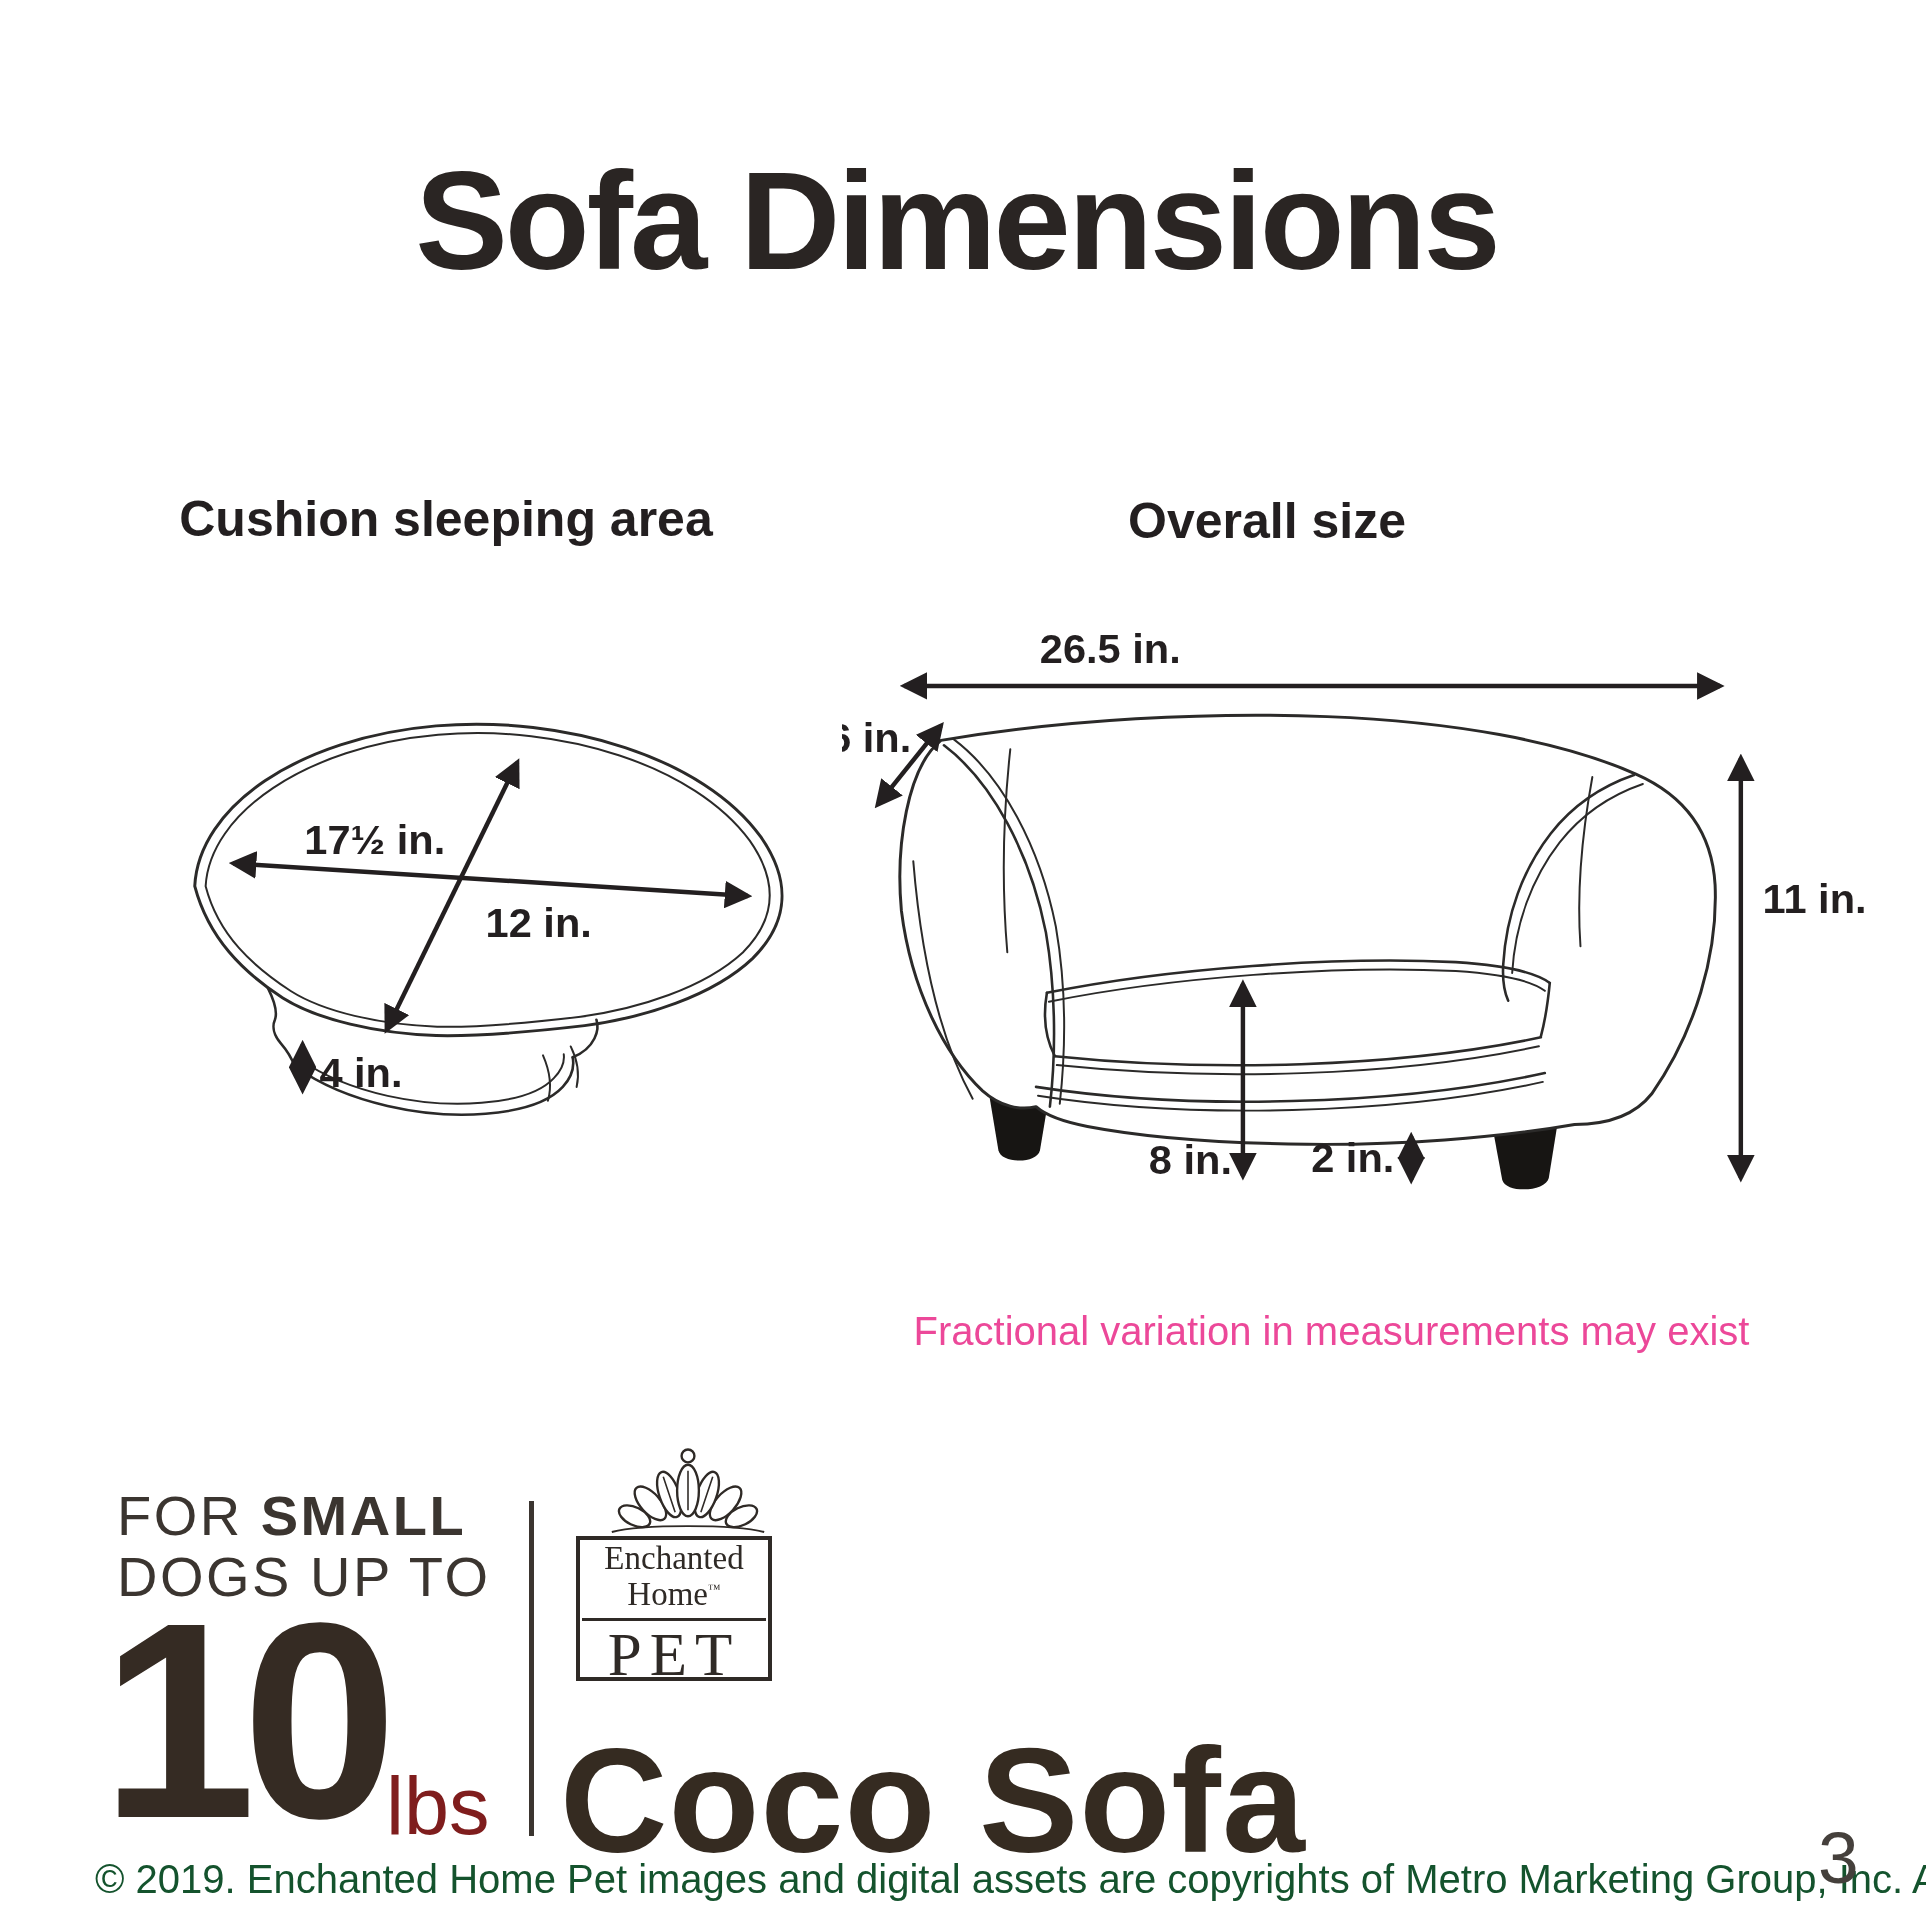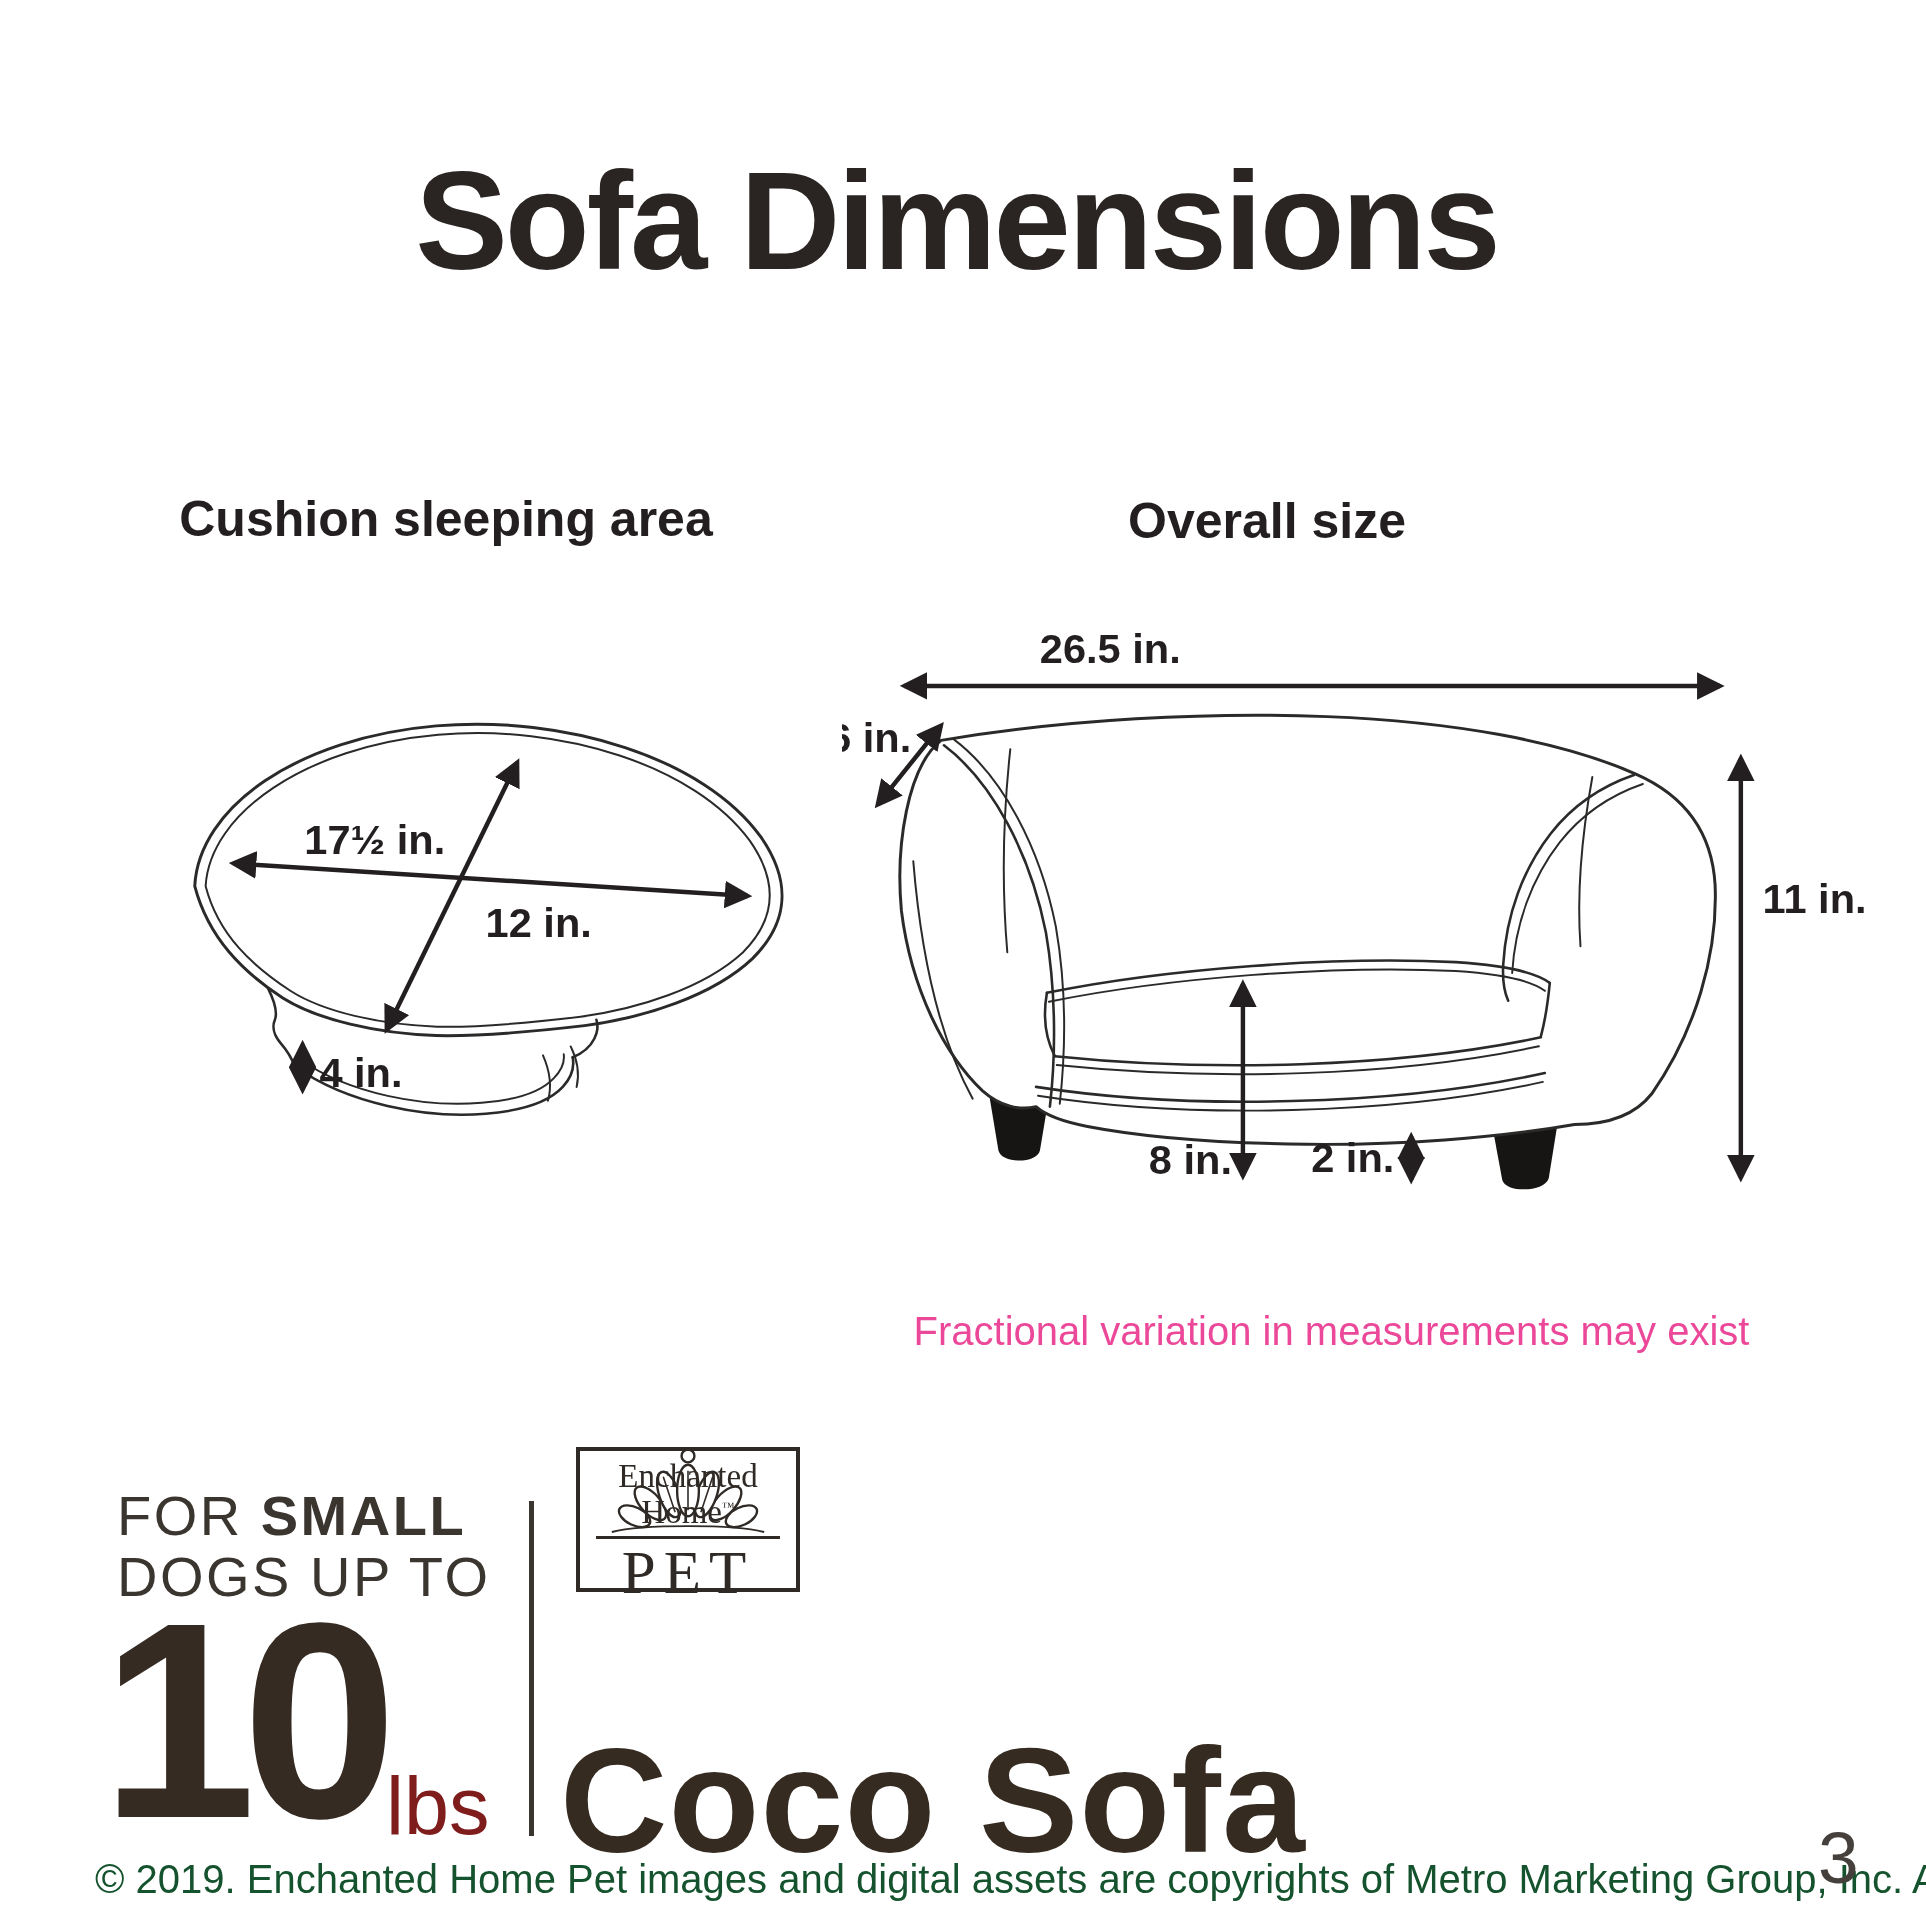--- a/index.html
+++ b/index.html
@@ -29,23 +29,23 @@
   .badge-line{left:117px;font-size:56px;letter-spacing:2.5px;color:#3b3530;}
   .badge-line .b{font-weight:bold;}
   .weight-num{
     left:101px;top:1606px;font-size:279px;font-weight:bold;
     letter-spacing:-14px;line-height:0.82;color:#352b23;
   }
   .weight-unit{left:386px;top:1760px;font-size:81px;color:#7f1d1d;}
   .divider{left:529px;top:1501px;width:5px;height:335px;background:#3b3530;}
 
   .logo-box{
-    left:576px;top:1447px;width:224px;height:145px;border:4px solid #2f2a26;
+    left:576px;top:1536px;width:196px;height:145px;border:4px solid #2f2a26;
     box-sizing:border-box;text-align:center;font-family:"Liberation Serif", serif;
-    color:#2f2a26;padding-top:7px;
+    color:#2f2a26;
   }
   .logo-name{font-size:33px;line-height:1.1;}
   .logo-tm{font-size:13px;vertical-align:super;}
   .logo-rule{width:184px;height:3px;background:#2f2a26;margin:5px auto 2px auto;}
   .logo-sub{font-size:61px;letter-spacing:8px;line-height:1.05;}
 
   .product-name{
     left:560px;top:1715px;font-size:149px;font-weight:bold;
     letter-spacing:1px;color:#352b21;white-space:nowrap;
   }

